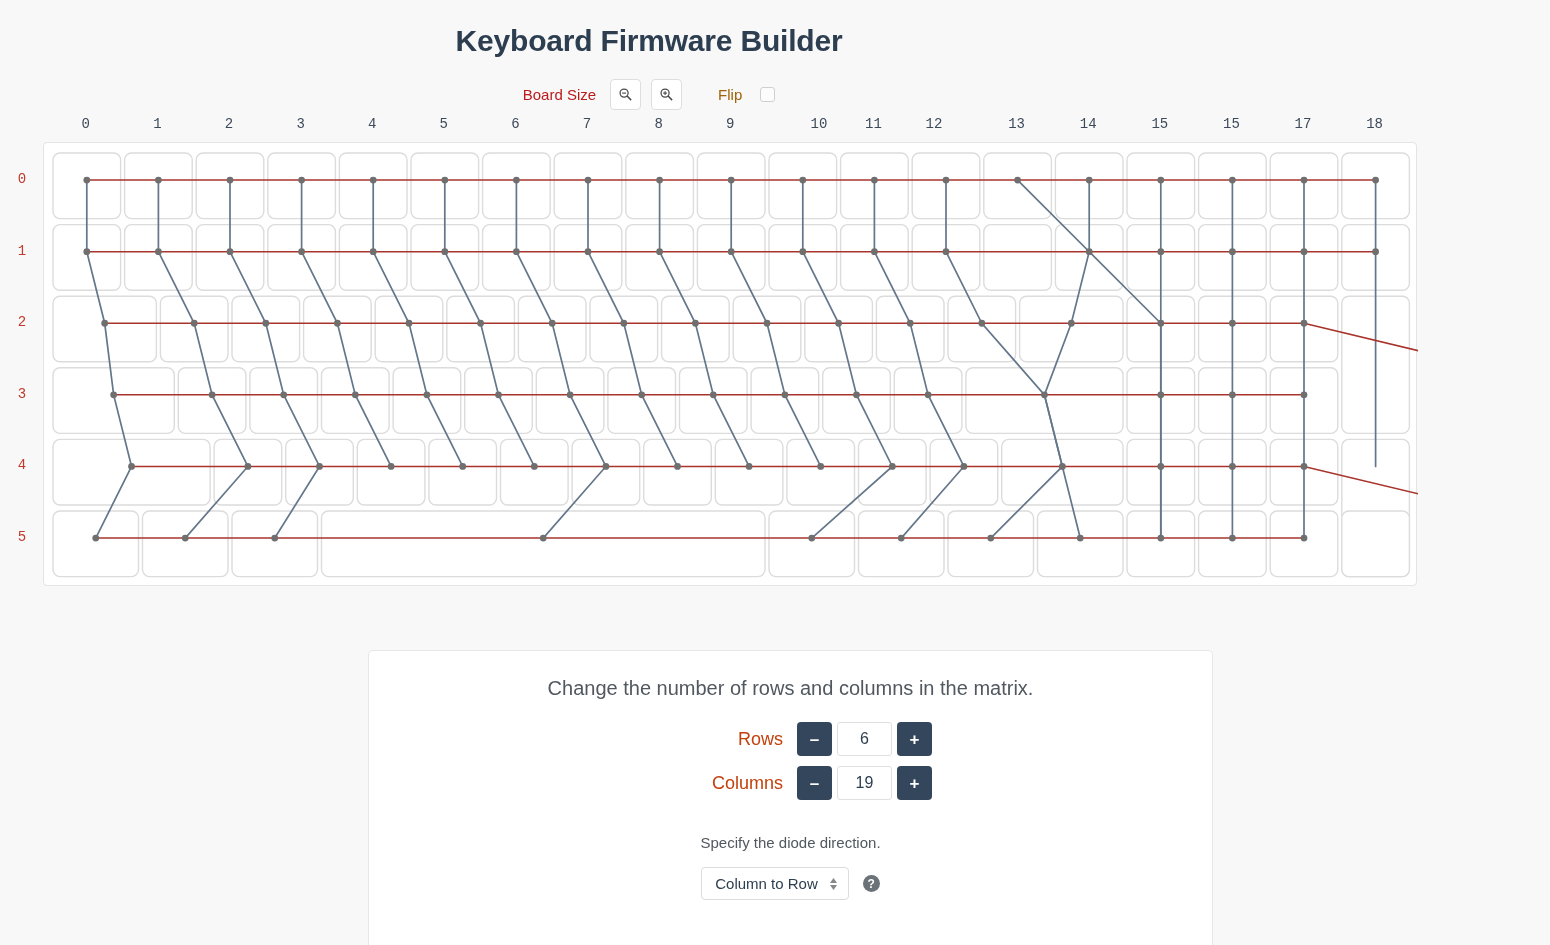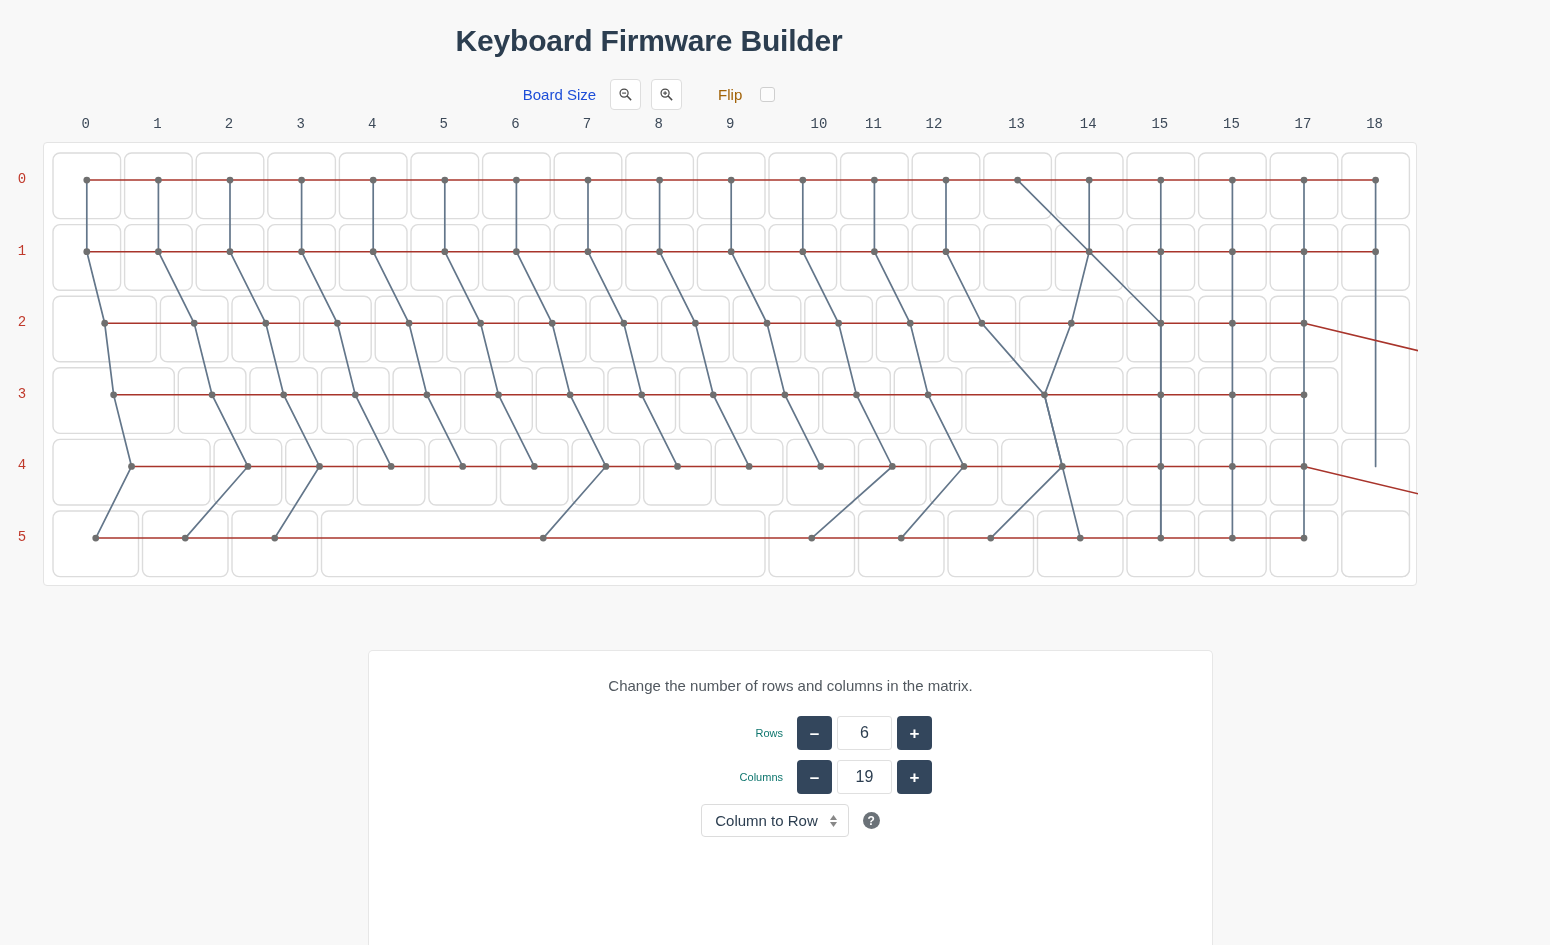--- a/index.html
+++ b/index.html
@@ -31,21 +31,21 @@
   .toolbar {
     display: flex;
     align-items: center;
     justify-content: center;
     gap: 10px;
     height: 44px;
     margin-top: 14px;
   }
   .toolbar-label {
     font-size: 15px;
-    color: #1d4ed8;
+    color: #b91c1c;
     margin-right: 4px;
   }
   .icon-btn {
     width: 31px; height: 31px;
     background: #fff;
     border: 1px solid #dedede;
     border-radius: 4px;
     display: flex; align-items: center; justify-content: center;
     cursor: pointer;
     padding: 0;
@@ -133,34 +133,34 @@
     cursor: pointer;
     color: #b9bfc6;
     white-space: nowrap;
   }
   .tab.active {
     color: #27384d;
     font-weight: bold;
   }
   .card-body { padding: 0 28px 18px 28px; text-align: center; }
   .hint {
-    font-size: 15px;
+    font-size: 20px;
     color: #51585f;
     margin: 26px 0 22px 0;
   }
   .stepper-row {
     display: flex;
     align-items: center;
     justify-content: center;
     gap: 0;
     margin-bottom: 10px;
   }
   .stepper-label {
-    font-size: 11px;
-    color: #0f766e;
+    font-size: 18px;
+    color: #c2410c;
     width: 148px;
     text-align: right;
     padding-right: 14px;
   }
   .step-btn {
     width: 35px; height: 34px;
     background: #33465c;
     border: none;
     border-radius: 4px;
     color: #fff;
@@ -530,20 +530,21 @@
         <button class="step-btn">+</button>
       </div>
 
       <div class="stepper-row">
         <span class="stepper-label">Columns</span>
         <button class="step-btn">–</button>
         <span class="step-val">19</span>
         <button class="step-btn">+</button>
       </div>
 
+      <div class="diode-hint">Specify the diode direction.</div>
       <div class="diode-row">
         <div class="select-box">
           <span>Column to Row</span>
           <span class="select-arrows">
             <svg width="7" height="5" viewBox="0 0 7 5">
                 <path d="M3.5 0 L7 5 L0 5 Z" fill="#888"></path>
               </svg>
             <svg width="7" height="5" viewBox="0 0 7 5">
                 <path d="M3.5 5 L0 0 L7 0 Z" fill="#888"></path>
               </svg>

